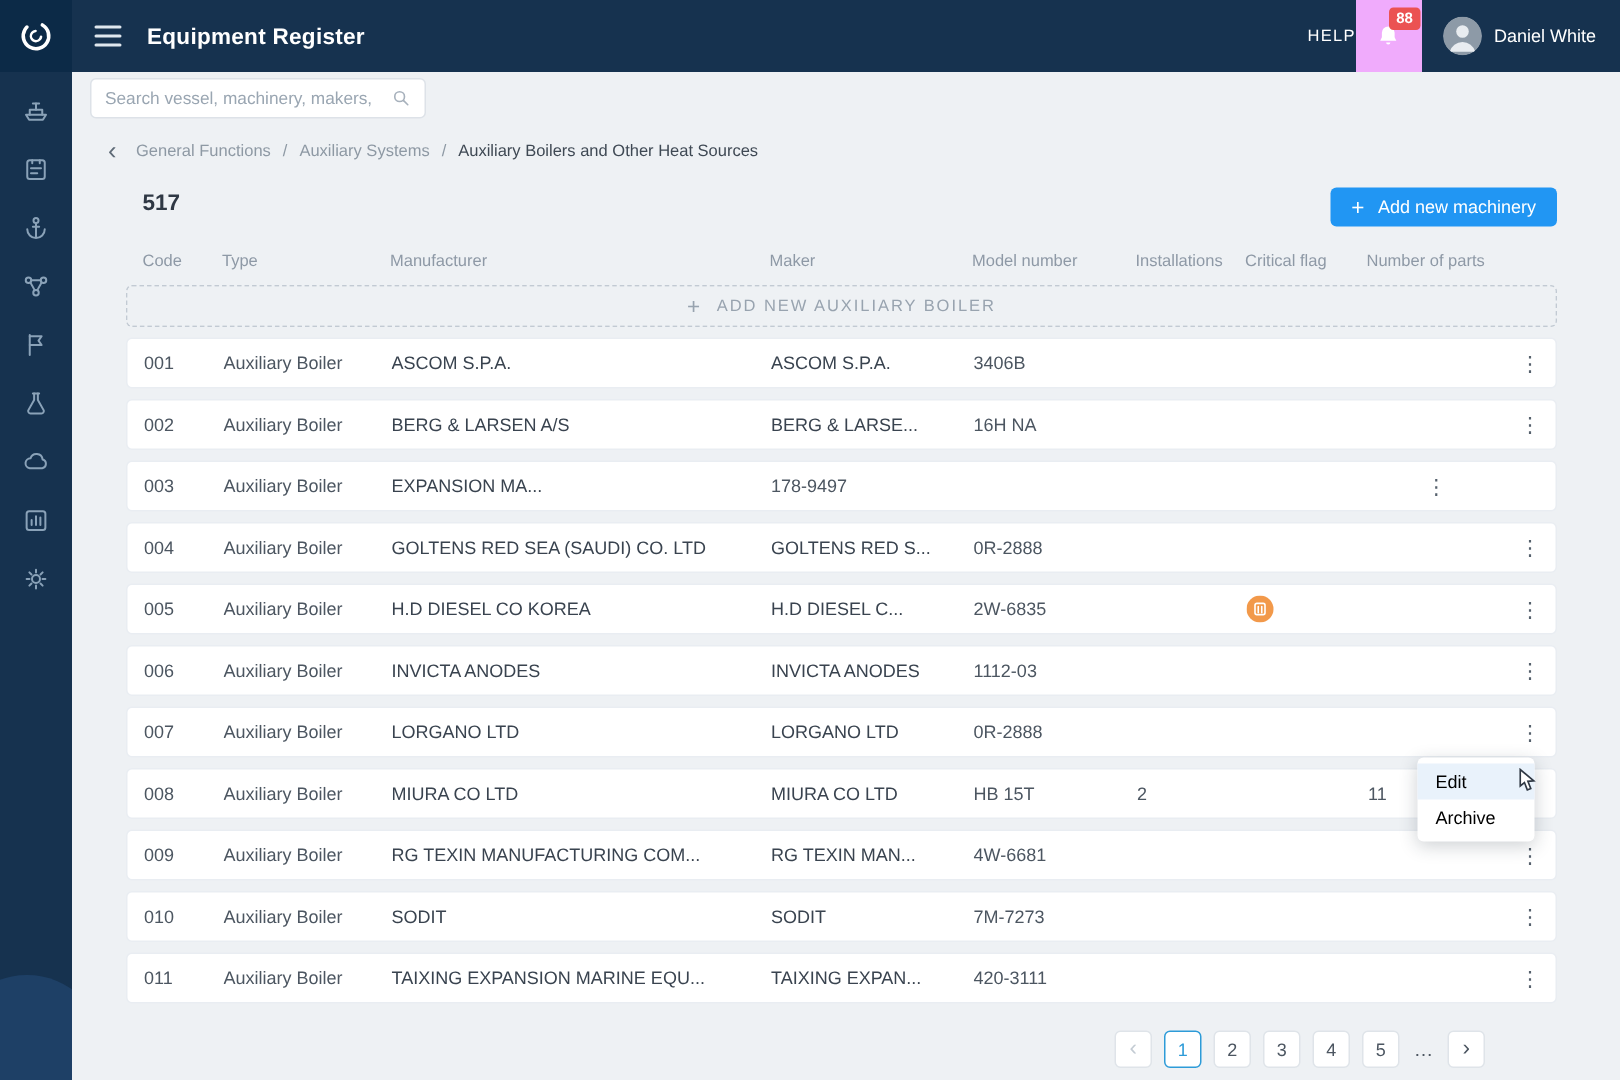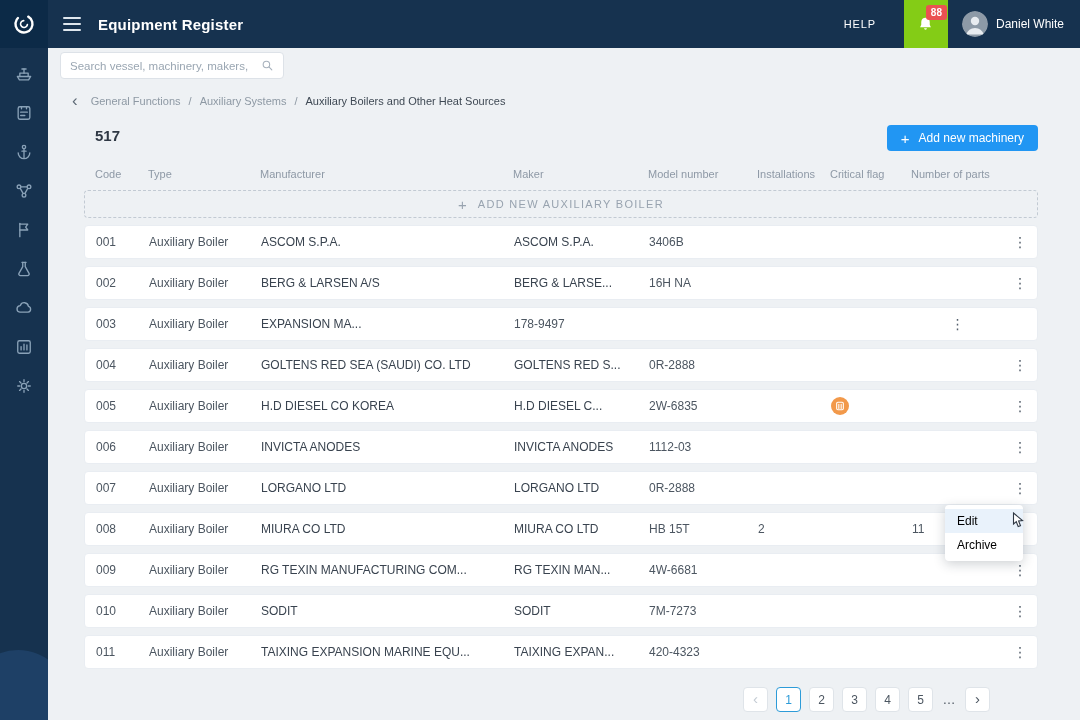--- a/index.html
+++ b/index.html
@@ -7,22 +7,22 @@
   body { font-family:"Liberation Sans", sans-serif; }
   .app { position:relative; width:1080px; height:720px; background:#eef1f4; overflow:hidden; }
 
   
   .topbar { position:absolute; top:0; left:0; width:100%; height:48px; background:#16324f; display:flex; align-items:center; z-index:30; }
   .logo-box { width:48px; height:48px; background:#0c2a47; display:flex; align-items:center; justify-content:center; flex:0 0 48px; }
   .hamburger { width:18px; margin-left:15px; display:flex; flex-direction:column; gap:4px; cursor:pointer; }
   .hamburger span { display:block; height:2px; background:#dfe7ee; border-radius:1px; }
   .app-title { color:#ffffff; font-size:15px; font-weight:700; margin-left:17px; letter-spacing:.2px; }
   .tb-spacer { flex:1; }
-  .help { color:#ffffff; font-size:11px; letter-spacing:.9px; margin-right:28px; cursor:pointer;padding-left:24px; }
-  .bell-box { position:relative; width:44px; height:48px; background:#84cc16; display:flex; align-items:center; justify-content:center; cursor:pointer; }
+  .help { color:#ffffff; font-size:11px; letter-spacing:.9px; cursor:pointer;padding-left:24px; }
+  .bell-box { position:relative; width:44px; height:48px; background:#f0abfc; display:flex; align-items:center; justify-content:center; cursor:pointer; }
   .badge { position:absolute; top:5px; right:1px; background:#eb5252; color:#fff; font-size:10px; font-weight:700; padding:1.5px 5px; border-radius:3px; line-height:1.2; }
   .user { display:flex; align-items:center; gap:8px; margin:0 16px 0 14px; cursor:pointer; }
   .avatar { width:26px; height:26px; border-radius:50%; overflow:hidden; flex:0 0 26px; }
   .user-name { color:#ffffff; font-size:12px; }
 
   
   .sidebar { position:absolute; top:48px; left:0; width:48px; bottom:0; background:#16324f; z-index:20; overflow:hidden; }
   .side-icons { position:relative; z-index:2; display:flex; flex-direction:column; align-items:center; padding-top:15px; gap:17px; }
   .side-icon { width:22px; height:22px; display:flex; align-items:center; justify-content:center; cursor:pointer; }
   .sidebar-curve { position:absolute; bottom:-34px; left:-34px; width:104px; height:104px; border-radius:50%; background:#1e4066; z-index:1; }
@@ -347,21 +347,21 @@
           <div></div>
           <div></div>
           <div class="kebab">⋮</div>
         </div>
 
         <div class="trow grid">
           <div>011</div>
           <div>Auxiliary Boiler</div>
           <div class="cell-caps">TAIXING EXPANSION MARINE EQU...</div>
           <div class="cell-caps">TAIXING EXPAN...</div>
-          <div>420-4323</div>
+          <div>420-3111</div>
           <div></div>
           <div></div>
           <div></div>
           <div class="kebab">⋮</div>
         </div>
 
       </div>
     </div>
 
     <div class="ctx-menu">

